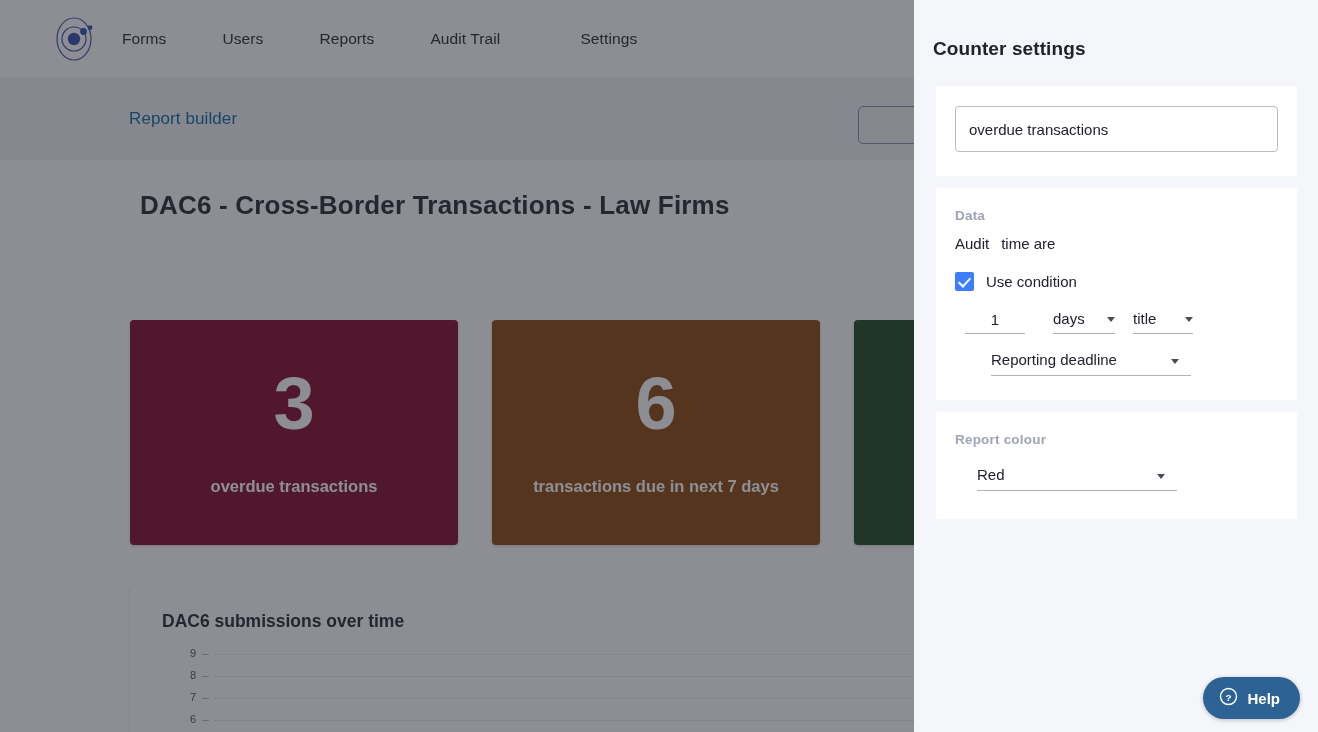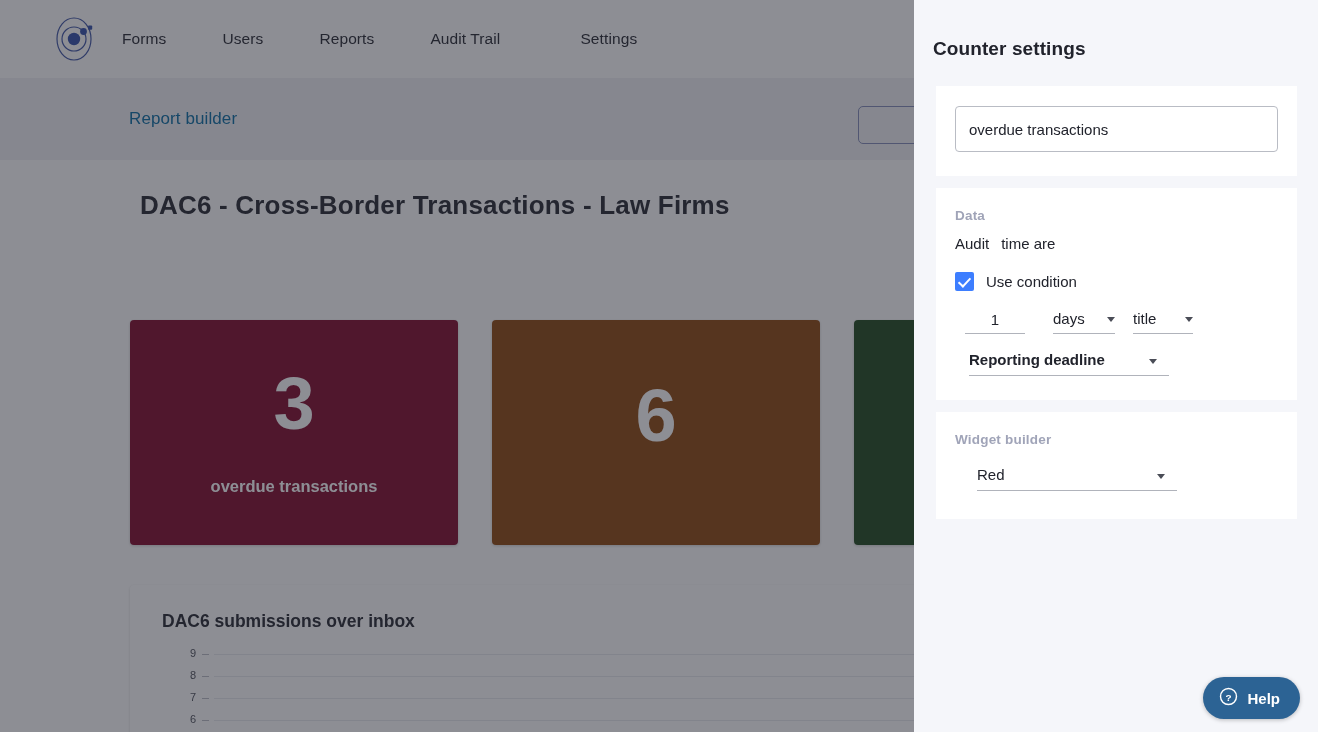--- a/index.html
+++ b/index.html
@@ -329,22 +329,21 @@
     outline: none;
     padding: 0 0 2px 0;
   }
   #unit-select { width: 62px; margin-left: 28px; }
   #unit-select .caret { right: 0; }
   #relation-select { width: 60px; margin-left: 12px; }
   #relation-select .caret { right: 0; }
 
   .deadline-row {
     margin-top: 14px;
-    margin-left: 14px;
-    font-weight: bold;
+    margin-left: 36px;
   }
   #deadline-select {
     width: 200px;
     margin: 0;
     height: 28px;
   }
   #deadline-select .caret { right: 12px; top: 11px; }
 
   #colour-select {
     width: 200px;
@@ -412,29 +411,30 @@
     <div class="page">
       <div class="page-title">DAC6 - Cross-Border Transactions - Law Firms</div>
 
       <div class="cards">
         <div class="counter-card" id="counter-0" style="background: rgb(125, 3, 38);">
           <div class="counter-value">3</div>
           <div class="counter-label">overdue transactions</div>
         </div>
         <div class="counter-card" id="counter-1" style="background: rgb(139, 66, 8);">
           <div class="counter-value">6</div>
+          <div class="counter-label">transactions due in next 7 days</div>
         </div>
         <div class="counter-card" id="counter-2" style="background: rgb(27, 68, 24);">
           <div class="counter-value"></div>
           <div class="counter-label"></div>
         </div>
       </div>
 
       <div class="chart-card">
-        <div class="chart-title">DAC6 submissions over inbox</div>
+        <div class="chart-title">DAC6 submissions over time</div>
         <div class="chart-plot" id="chart-plot">
             <div class="grid-row">
               <span class="tick-label">9</span>
               <span class="tick-mark"></span>
               <span class="grid-line"></span>
             </div>
             <div class="grid-row">
               <span class="tick-label">8</span>
               <span class="tick-mark"></span>
               <span class="grid-line"></span>
@@ -490,21 +490,21 @@
 
       <div class="deadline-row">
         <div class="inline-select" id="deadline-select">
           <span class="sel-text">Reporting deadline</span>
           <span class="caret"></span>
         </div>
       </div>
     </div>
 
     <div class="panel-card" id="card-colour-section">
-      <div class="field-label">Widget builder</div>
+      <div class="field-label">Report colour</div>
       <div class="inline-select" id="colour-select">
         <span class="sel-text">Red</span>
         <span class="caret"></span>
       </div>
     </div>
   </div>
 
   <button class="help-btn">
     <span>
       <svg width="19" height="19" viewBox="0 0 20 20" aria-hidden="true">

